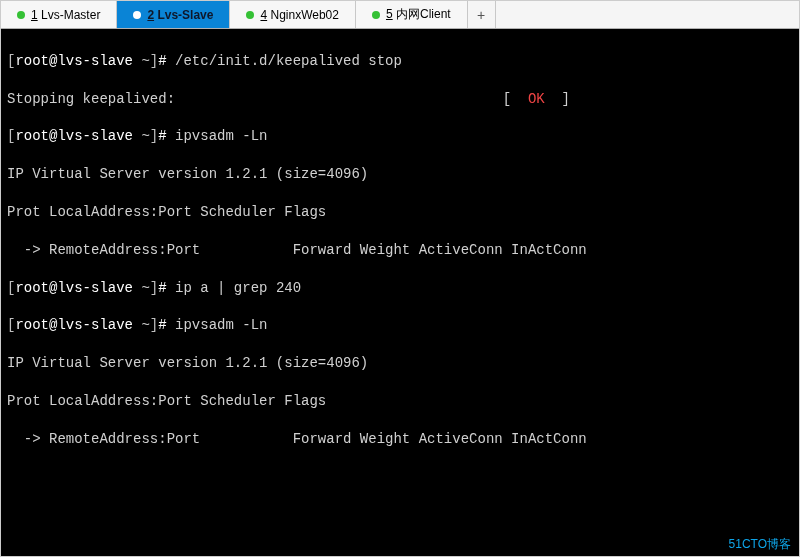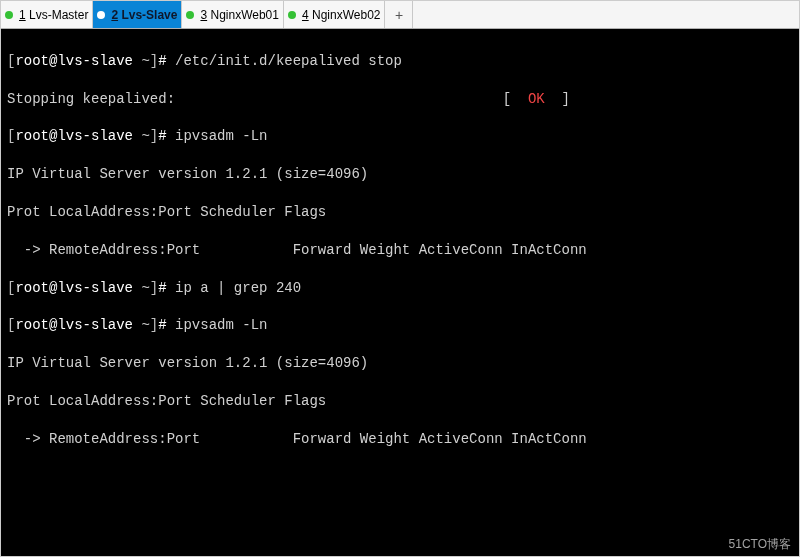--- a/index.html
+++ b/index.html
@@ -17,21 +17,21 @@
     height: 28px;
     background: #f5f5f5;
     border-bottom: 1px solid #b0b0b0;
     font-family: "Segoe UI", Tahoma, sans-serif;
     font-size: 12px;
   }
   .tab {
     display: flex;
     align-items: center;
     gap: 6px;
-    padding: 0 4px;
+    padding: 0 16px;
     border-right: 1px solid #c8c8c8;
     background: #f7f7f7;
     cursor: pointer;
     white-space: nowrap;
   }
   .tab.active {
     background: #0a84d6;
     color: #0f172a;
     font-weight: bold;
   }
@@ -60,46 +60,46 @@
     position: relative;
   }
   .prompt-user { color: #ffffff; }
   .hash { color: #fff; }
   .ok { color: #ef4444; }
   .bracket { color: #c0c0c0; }
   .watermark {
     position: absolute;
     right: 8px;
     bottom: 6px;
-    color: #a3a3a3;
+    color: #0ea5e9;
     font-size: 12px;
     font-family: sans-serif;
   }
   .line { display: block; }
   .okpad { display:inline-block; }
 </style>
 </head>
 <body>
 
 <div class="tabbar">
   <div class="tab">
     <span class="dot"></span>
     <span><span class="num">1</span> <span>Lvs-Master</span></span>
   </div>
   <div class="tab active">
     <span class="dot"></span>
     <span><span class="num">2</span> <span>Lvs-Slave</span></span>
   </div>
   <div class="tab">
     <span class="dot"></span>
-    <span><span class="num">3</span> <span>NginxWeb01</span></span>
+    <span><span class="num">4</span> <span>NginxWeb02</span></span>
   </div>
   <div class="tab">
     <span class="dot"></span>
-    <span><span class="num">4</span> <span>NginxWeb02</span></span>
+    <span><span class="num">5</span> <span>内网Client</span></span>
   </div>
   <div class="addtab">+</div>
 </div>
 
 <div class="term">
 <span class="line"><span class="bracket">[</span><span class="prompt-user">root@lvs-slave</span><span> ~</span><span class="bracket">]</span><span class="hash"># </span><span>/etc/init.d/keepalived stop</span></span>
 <span class="line"><span>Stopping keepalived:</span><span class="okpad">                                       </span><span>[  </span><span class="ok">OK</span><span>  ]</span></span>
 <span class="line"><span class="bracket">[</span><span class="prompt-user">root@lvs-slave</span><span> ~</span><span class="bracket">]</span><span class="hash"># </span><span>ipvsadm -Ln</span></span>
 <span class="line">IP Virtual Server version 1.2.1 (size=4096)</span>
 <span class="line">Prot LocalAddress:Port Scheduler Flags</span>

